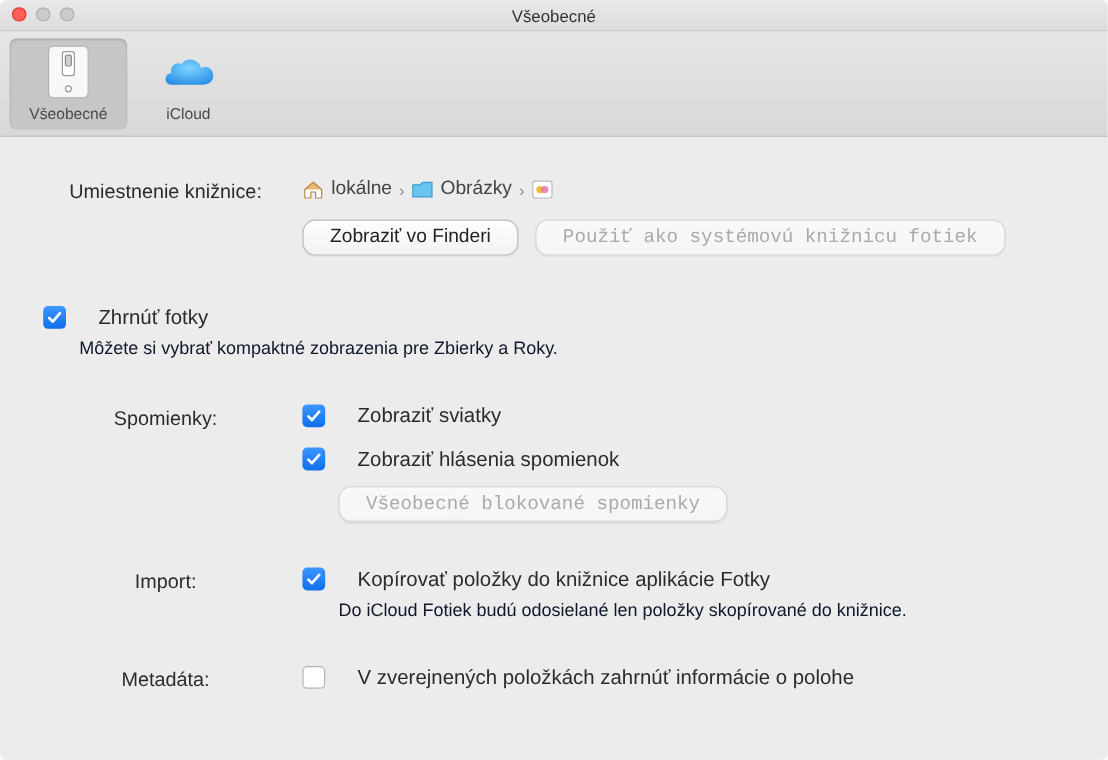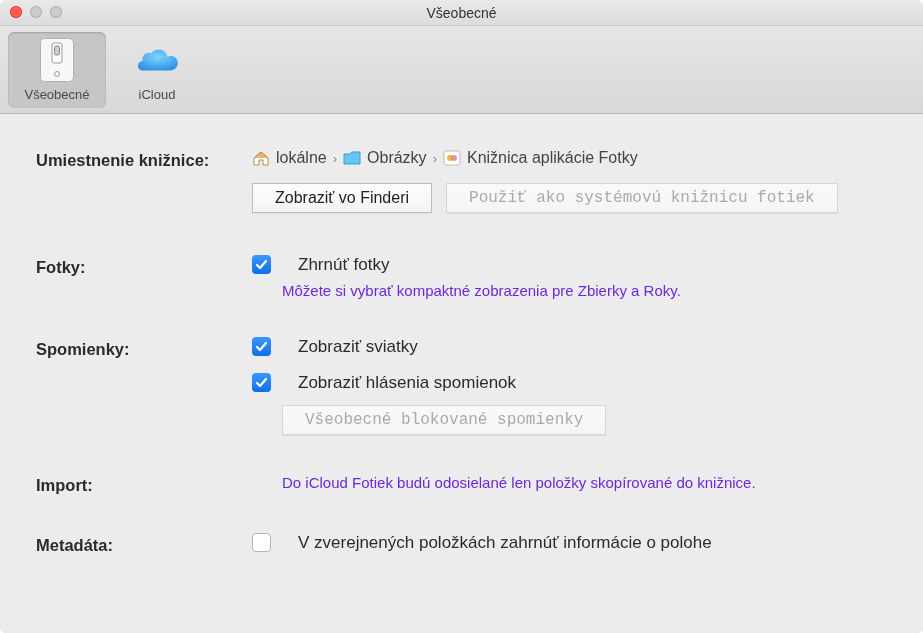--- a/index.html
+++ b/index.html
@@ -85,24 +85,23 @@
       font-size: 16.5px;
       color: #2b2b2b;
     }
     .row {
       display: flex;
       align-items: flex-start;
       margin-bottom: 12px;
     }
     .label-col {
       width: 216px;
-      text-align: left;
+      text-align: center;
       padding-right: 12px;
       padding-top: 3px;
-      font-weight: bold;
     }
     .value-col {
       flex: 1;
       display: flex;
       flex-direction: column;
       gap: 6px;
     }
     .breadcrumb {
       display: flex;
       align-items: center;
@@ -124,21 +123,21 @@
     }
     .button-row {
       display: flex;
       gap: 14px;
       margin-top: 10px;
       margin-bottom: 30px;
     }
     .mac-btn {
       font-size: 16px;
       padding: 5px 22px;
-      border-radius: 0;
+      border-radius: 11px;
       border: 1px solid #bcbcbc;
       background: linear-gradient(#fdfdfd,#f3f3f3);
       box-shadow: 0 1px 1px rgba(0,0,0,0.05);
       color: #222;
       white-space: nowrap;
     }
     .mac-btn.disabled {
       color: #aaaaaa;
       border-color: #d6d6d6;
       background: linear-gradient(#f9f9f9,#f5f5f5);
@@ -166,21 +165,21 @@
     .checkbox.checked svg {
       position: absolute;
       left: 2px;
       top: 2px;
     }
     .check-label {
       font-size: 17px;
     }
     .desc {
       font-size: 15px;
-      color: #6d28d9;
+      color: #0f172a;
       padding-left: 30px;
       margin-top: 1px;
     }
     .section-gap {
       height: 26px;
     }
     .inline-btn {
       margin-left: 30px;
       margin-top: 6px;
       align-self: flex-start;
@@ -249,31 +248,29 @@
           </span>
           <span>Obrázky</span>
           <span class="crumb-sep">›</span>
           <span class="bc-icon">
             <svg width="18" height="16" viewBox="0 0 18 16">
                 <rect x="1" y="1" width="16" height="14" rx="2" fill="#fff" stroke="#bbb"></rect>
                 <circle cx="7" cy="8" r="3" fill="#f0b93a"></circle>
                 <circle cx="11" cy="8" r="3" fill="#e86ea4" opacity="0.8"></circle>
               </svg>
           </span>
-          <span>Knižnica aplikácie Fotky</span>
         </div>
         <div class="button-row">
           <button class="mac-btn">Zobraziť vo Finderi</button>
           <button class="mac-btn disabled">Použiť ako systémovú knižnicu fotiek</button>
         </div>
       </div>
     </div>
 
     <div class="row">
-      <div class="label-col">Fotky:</div>
       <div class="value-col">
         <div class="check-line">
           <div class="checkbox checked">
             <svg width="15" height="15" viewBox="0 0 15 15">
                 <path d="M3 8 L6 11 L12 4" stroke="#fff" stroke-width="2.2" fill="none" stroke-linecap="round" stroke-linejoin="round"></path>
               </svg>
           </div>
           <span class="check-label">Zhrnúť fotky</span>
         </div>
         <div class="desc">Môžete si vybrať kompaktné zobrazenia pre Zbierky a Roky.</div>
@@ -303,20 +300,28 @@
         </div>
         <button class="mac-btn disabled inline-btn">Všeobecné blokované spomienky</button>
       </div>
     </div>
 
     <div class="section-gap"></div>
 
     <div class="row">
       <div class="label-col">Import:</div>
       <div class="value-col">
+        <div class="check-line">
+          <div class="checkbox checked">
+            <svg width="15" height="15" viewBox="0 0 15 15">
+                <path d="M3 8 L6 11 L12 4" stroke="#fff" stroke-width="2.2" fill="none" stroke-linecap="round" stroke-linejoin="round"></path>
+              </svg>
+          </div>
+          <span class="check-label">Kopírovať položky do knižnice aplikácie Fotky</span>
+        </div>
         <div class="desc">Do iCloud Fotiek budú odosielané len položky skopírované do knižnice.</div>
       </div>
     </div>
 
     <div class="section-gap"></div>
 
     <div class="row">
       <div class="label-col">Metadáta:</div>
       <div class="value-col">
         <div class="check-line">

